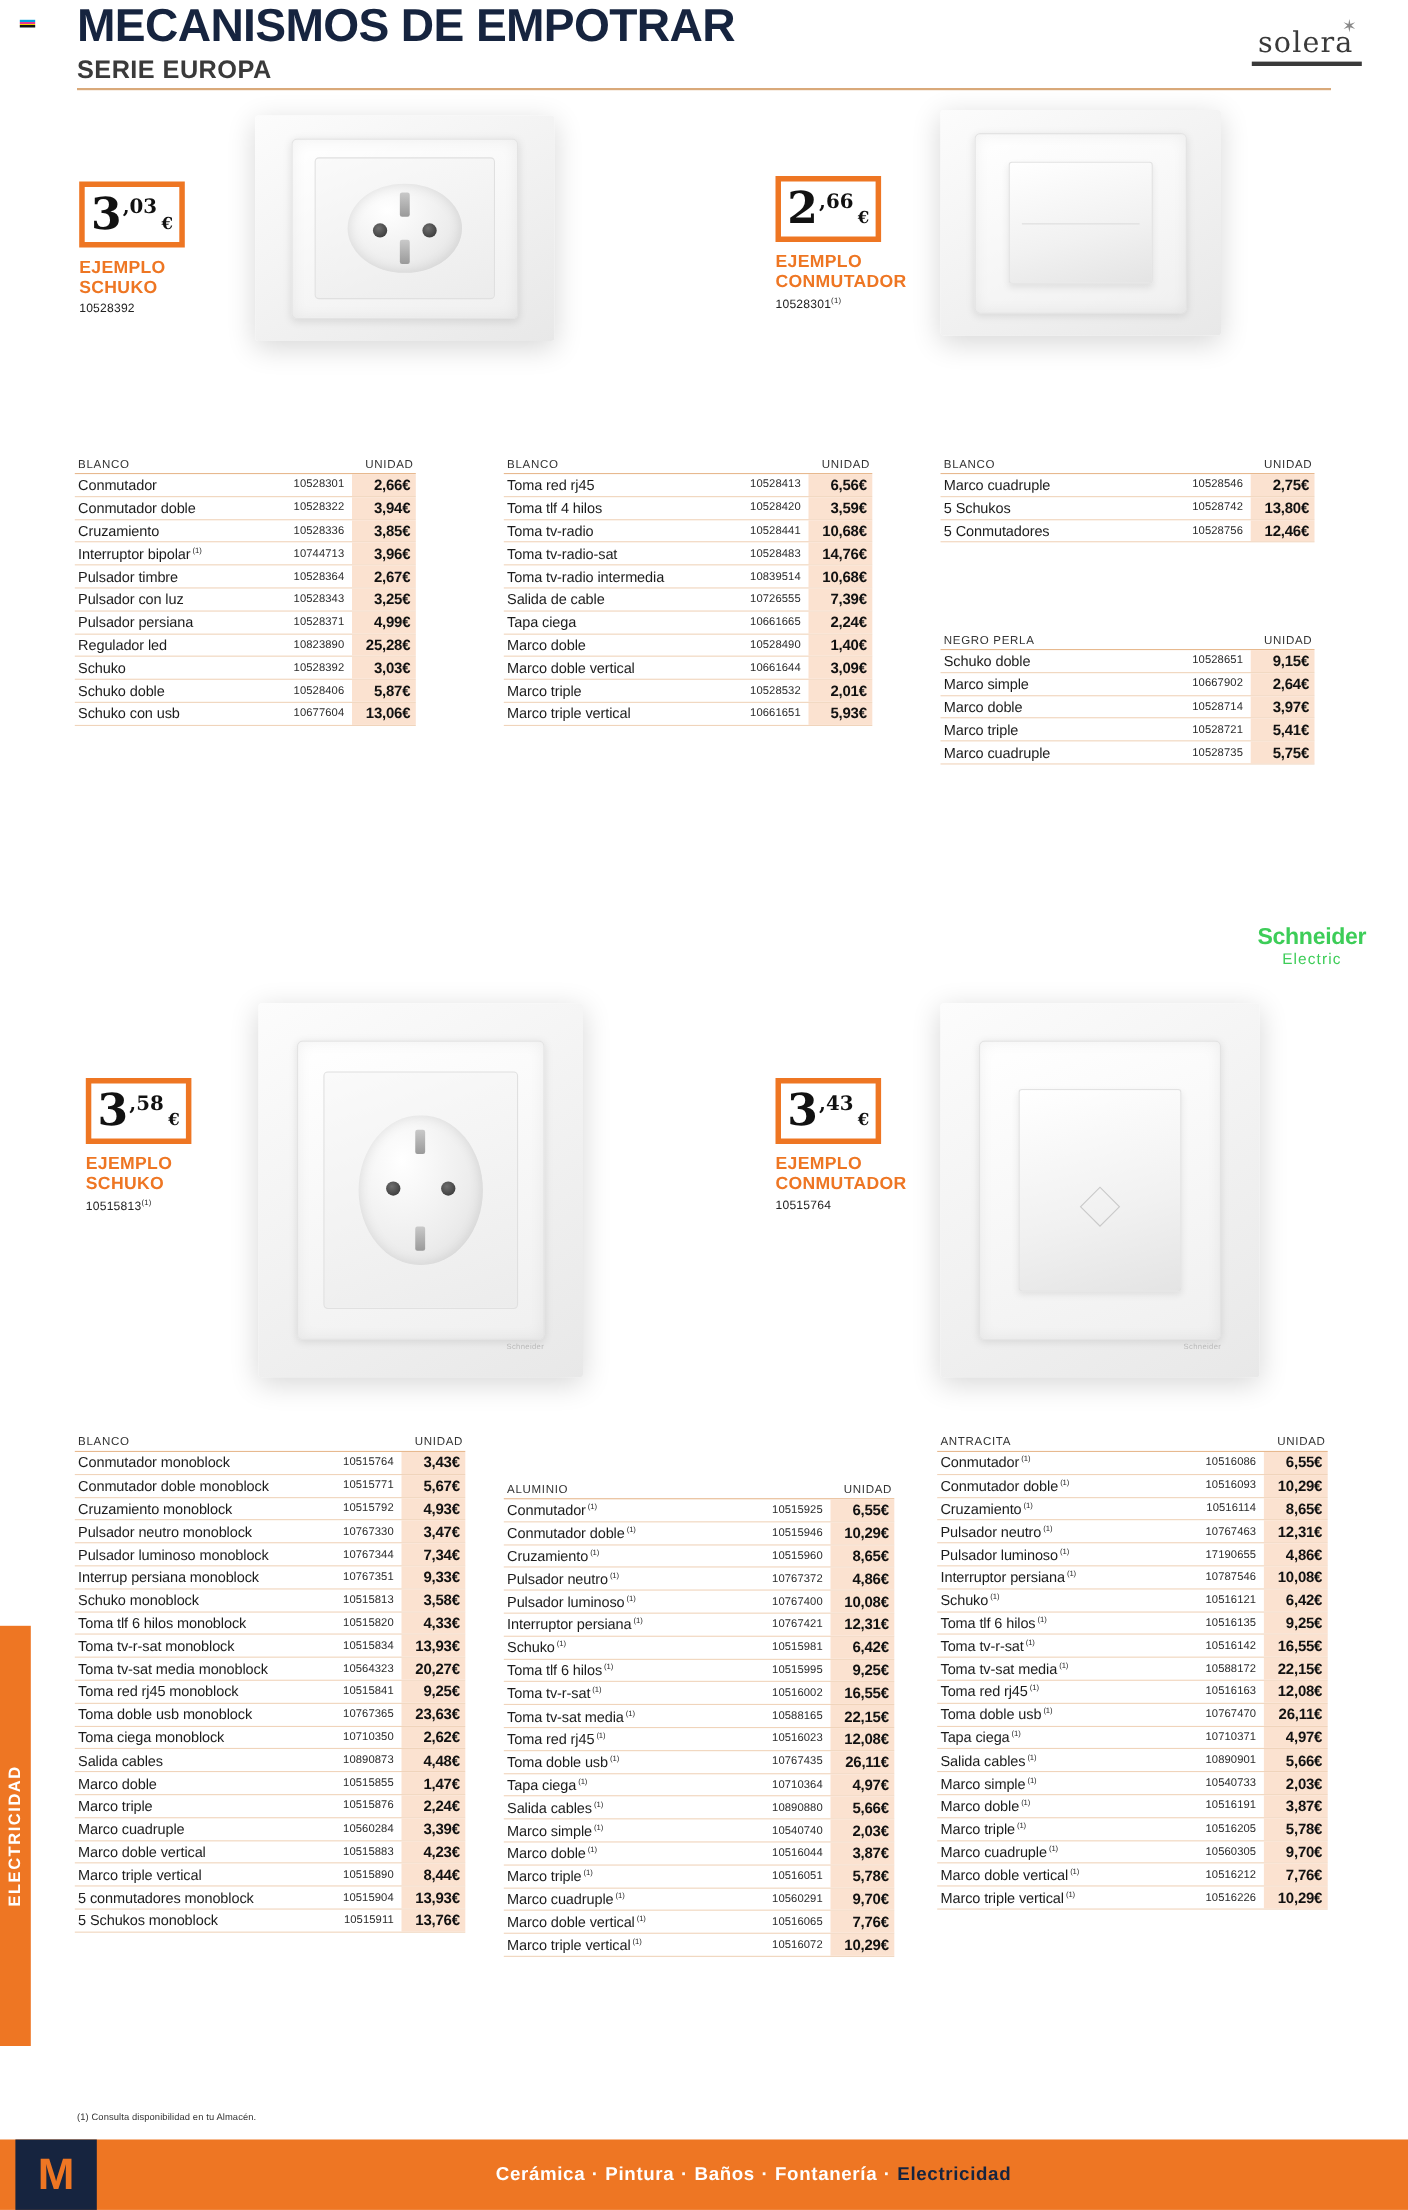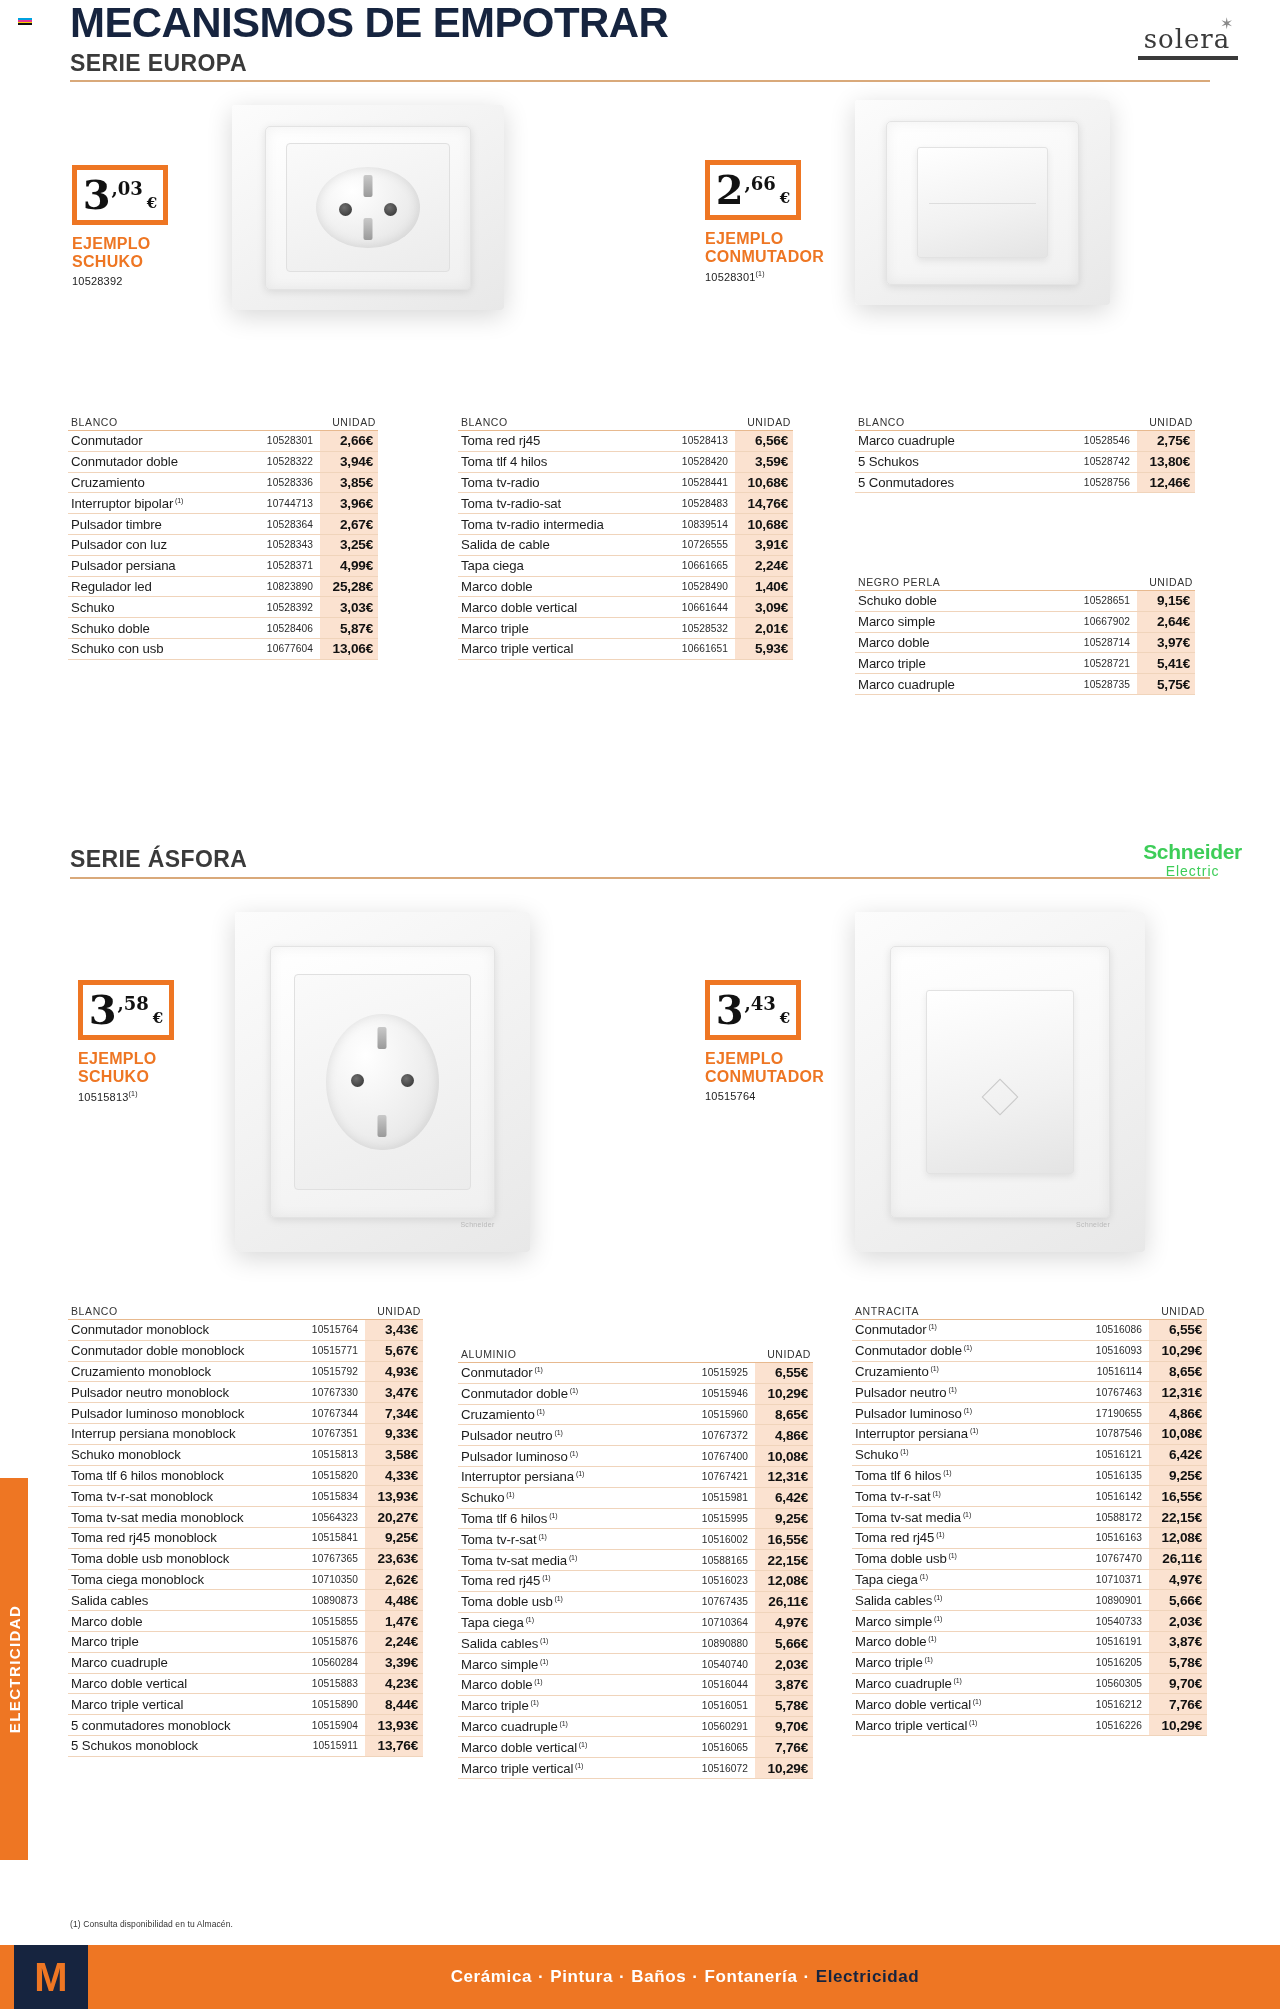--- a/index.html
+++ b/index.html
@@ -397,21 +397,21 @@
         <span class="price">14,76€</span>
       </div>
       <div class="row">
         <span class="name">Toma tv-radio intermedia</span>
         <span class="code">10839514</span>
         <span class="price">10,68€</span>
       </div>
       <div class="row">
         <span class="name">Salida de cable</span>
         <span class="code">10726555</span>
-        <span class="price">3,91€</span>
+        <span class="price">7,39€</span>
       </div>
       <div class="row">
         <span class="name">Tapa ciega</span>
         <span class="code">10661665</span>
         <span class="price">2,24€</span>
       </div>
       <div class="row">
         <span class="name">Marco doble</span>
         <span class="code">10528490</span>
         <span class="price">1,40€</span>
@@ -480,24 +480,20 @@
         <span class="code">10528721</span>
         <span class="price">5,41€</span>
       </div>
       <div class="row">
         <span class="name">Marco cuadruple</span>
         <span class="code">10528735</span>
         <span class="price">5,75€</span>
       </div>
     </div>
 
-  <div class="sec2">
-    <div class="sec2-title">SERIE ÁSFORA</div>
-    <div class="sec2-rule"></div>
-  </div>
 
   <div class="brand-schneider">
     <div class="sch-name">Schneider</div>
     <div class="sch-sub">Electric</div>
   </div>
 
   <div class="photo" style="left:235px; top:912px; width:295px; height:340px;">
     <div class="photo-inner">
       <div class="plate">
         <div class="plate-in">

